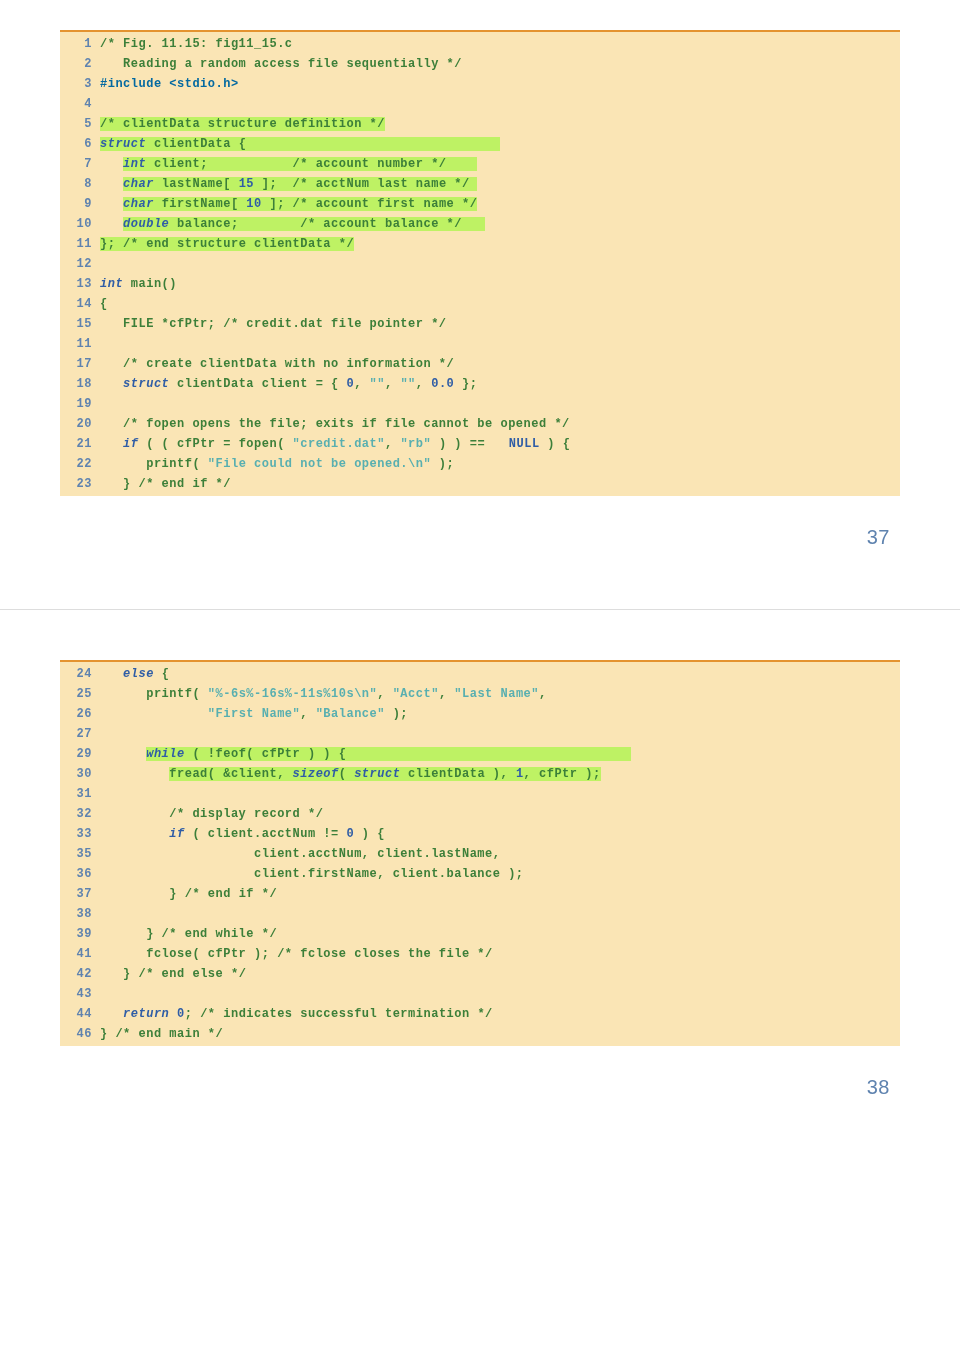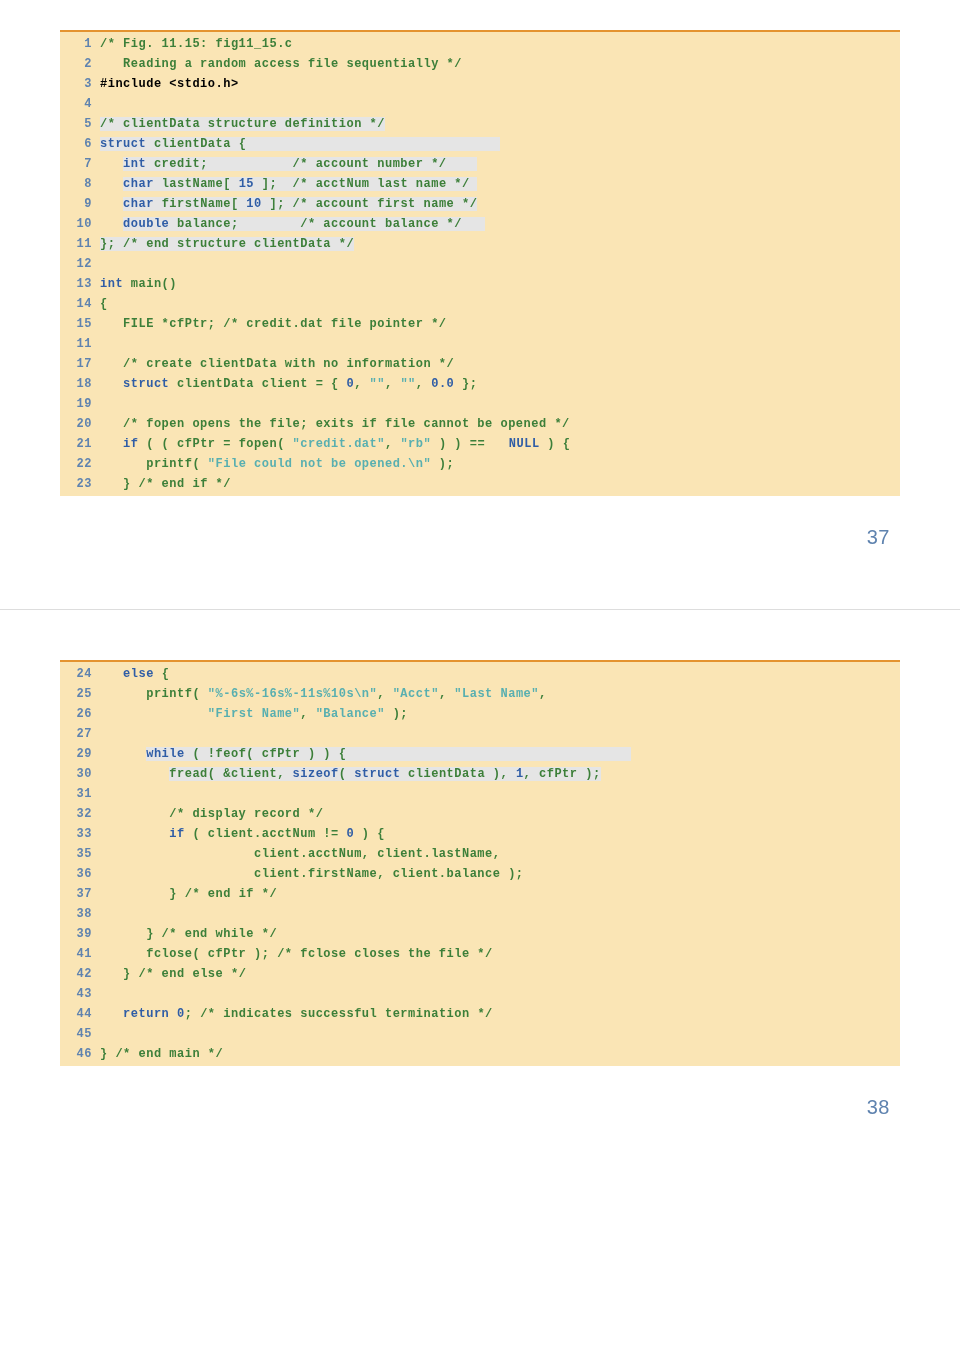--- a/index.html
+++ b/index.html
@@ -37,28 +37,28 @@
     text-align: right;
     color: #5F83AF;
     flex-shrink: 0;
     padding-right: 8px;
   }
   .code {
     flex: 1;
     white-space: pre;
   }
   .c-comment { color: #3C7F39; margin-top: 20px; }
-  .c-pre     { color: #000000; }
-  .c-kw      { color: #2F5DA6; }
+  .c-pre     { color: #0369a1; }
+  .c-kw      { color: #2F5DA6; font-style: italic; }
   .c-num     { color: #2F5DA6; }
   .c-str     { color: #58AFB0; }
   .c-null    { color: #2F5DA6; padding-left: 16px; }
   .c-text    { color: #3C7F39; }
   .hl {
-    background: #e5e5e5;
+    background: #bef264;
   }
   .page-num {
     text-align: right;
     color: #5F83AF;
     font-size: 20px;
     margin-top: 30px;
     padding-right: 10px;
     font-family: Arial, sans-serif;
   }
 </style>
@@ -86,21 +86,21 @@
       <div class="code-line">
         <span class="lnum">5</span>
         <span class="code"><span class="c-comment hl">/* clientData structure definition */</span></span>
       </div>
       <div class="code-line">
         <span class="lnum">6</span>
         <span class="code"><span class="c-kw hl">struct </span><span class="c-text hl">clientData {                                 </span></span>
       </div>
       <div class="code-line">
         <span class="lnum">7</span>
-        <span class="code"><span class="">   </span><span class="c-kw hl">int </span><span class="c-text hl">credit;           </span><span class="c-comment hl">/* account number */    </span></span>
+        <span class="code"><span class="">   </span><span class="c-kw hl">int </span><span class="c-text hl">client;           </span><span class="c-comment hl">/* account number */    </span></span>
       </div>
       <div class="code-line">
         <span class="lnum">8</span>
         <span class="code"><span class="">   </span><span class="c-kw hl">char </span><span class="c-text hl">lastName[ </span><span class="c-num hl">15</span><span class="c-text hl"> ];  </span><span class="c-comment hl">/* acctNum last name */ </span></span>
       </div>
       <div class="code-line">
         <span class="lnum">9</span>
         <span class="code"><span class="">   </span><span class="c-kw hl">char </span><span class="c-text hl">firstName[ </span><span class="c-num hl">10</span><span class="c-text hl"> ]; </span><span class="c-comment hl">/* account first name */</span></span>
       </div>
       <div class="code-line">
@@ -233,22 +233,18 @@
       </div>
       <div class="code-line">
         <span class="lnum">43</span>
         <span class="code"></span>
       </div>
       <div class="code-line">
         <span class="lnum">44</span>
         <span class="code"><span class="">   </span><span class="c-kw">return </span><span class="c-num">0</span><span class="c-text">; </span><span class="c-comment">/* indicates successful termination */</span></span>
       </div>
       <div class="code-line">
-        <span class="lnum">45</span>
-        <span class="code"></span>
-      </div>
-      <div class="code-line">
         <span class="lnum">46</span>
         <span class="code"><span class="c-text">} </span><span class="c-comment">/* end main */</span></span>
       </div>
     </div>
   <div class="page-num">38</div>
 </div>
 
 </body></html>

